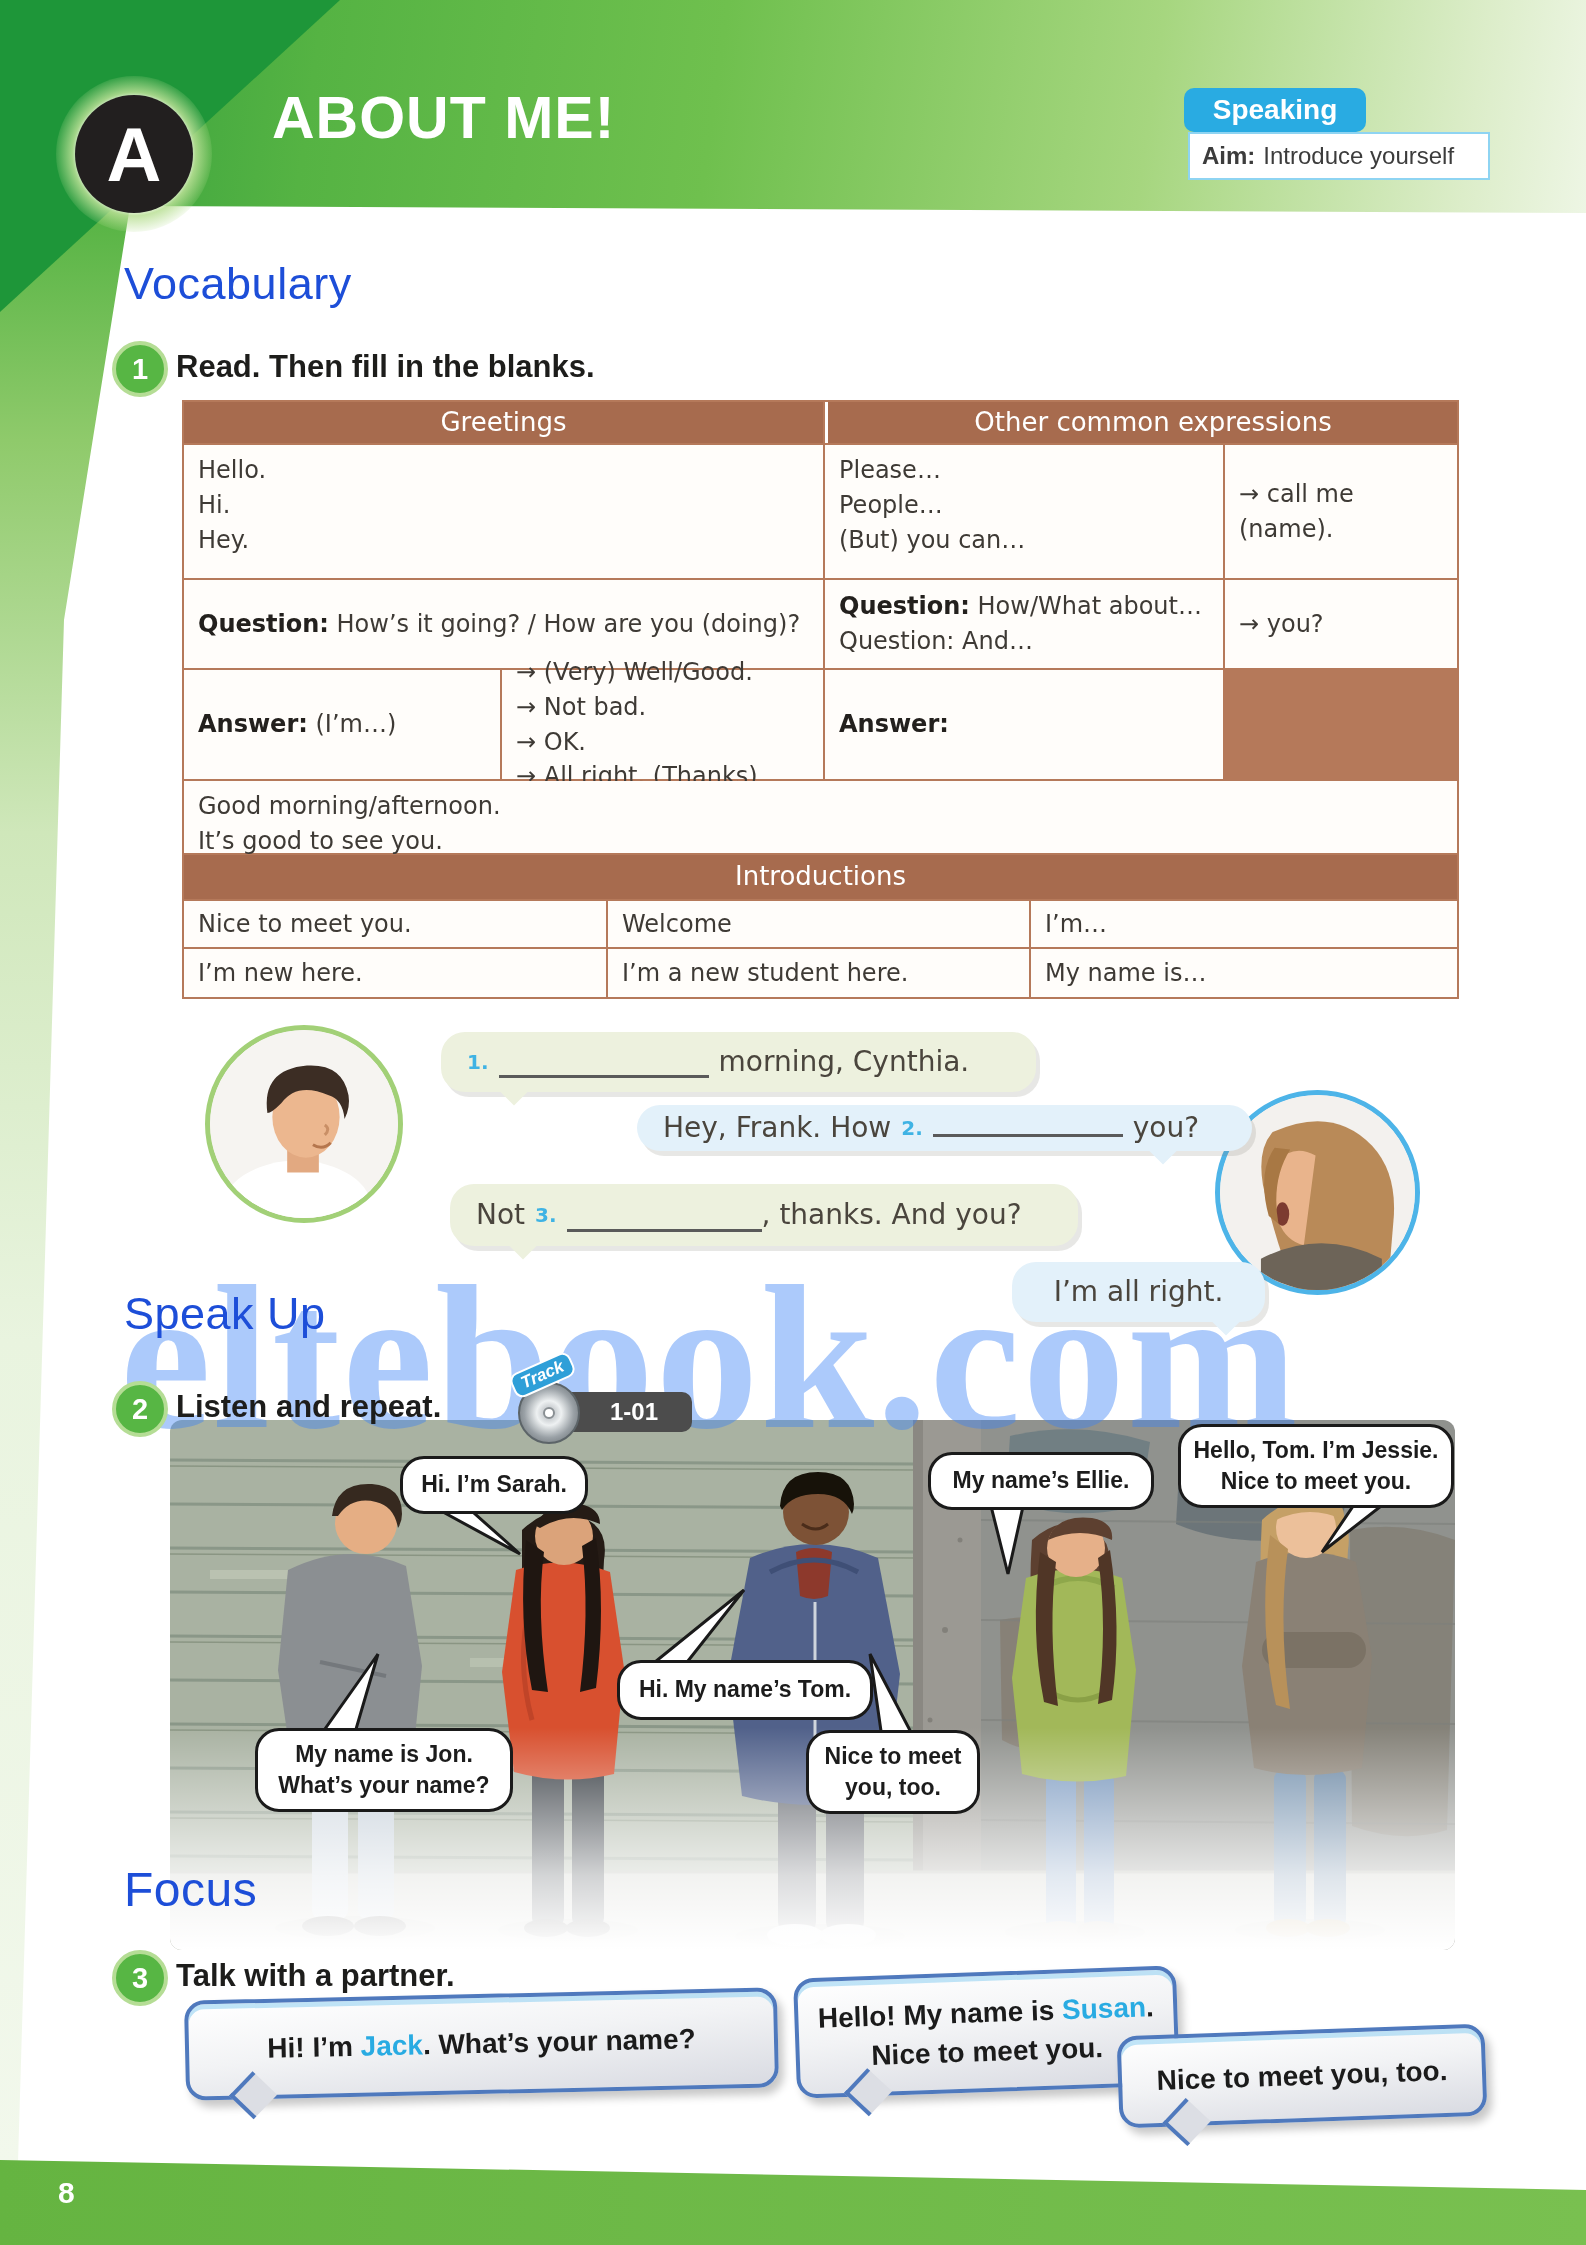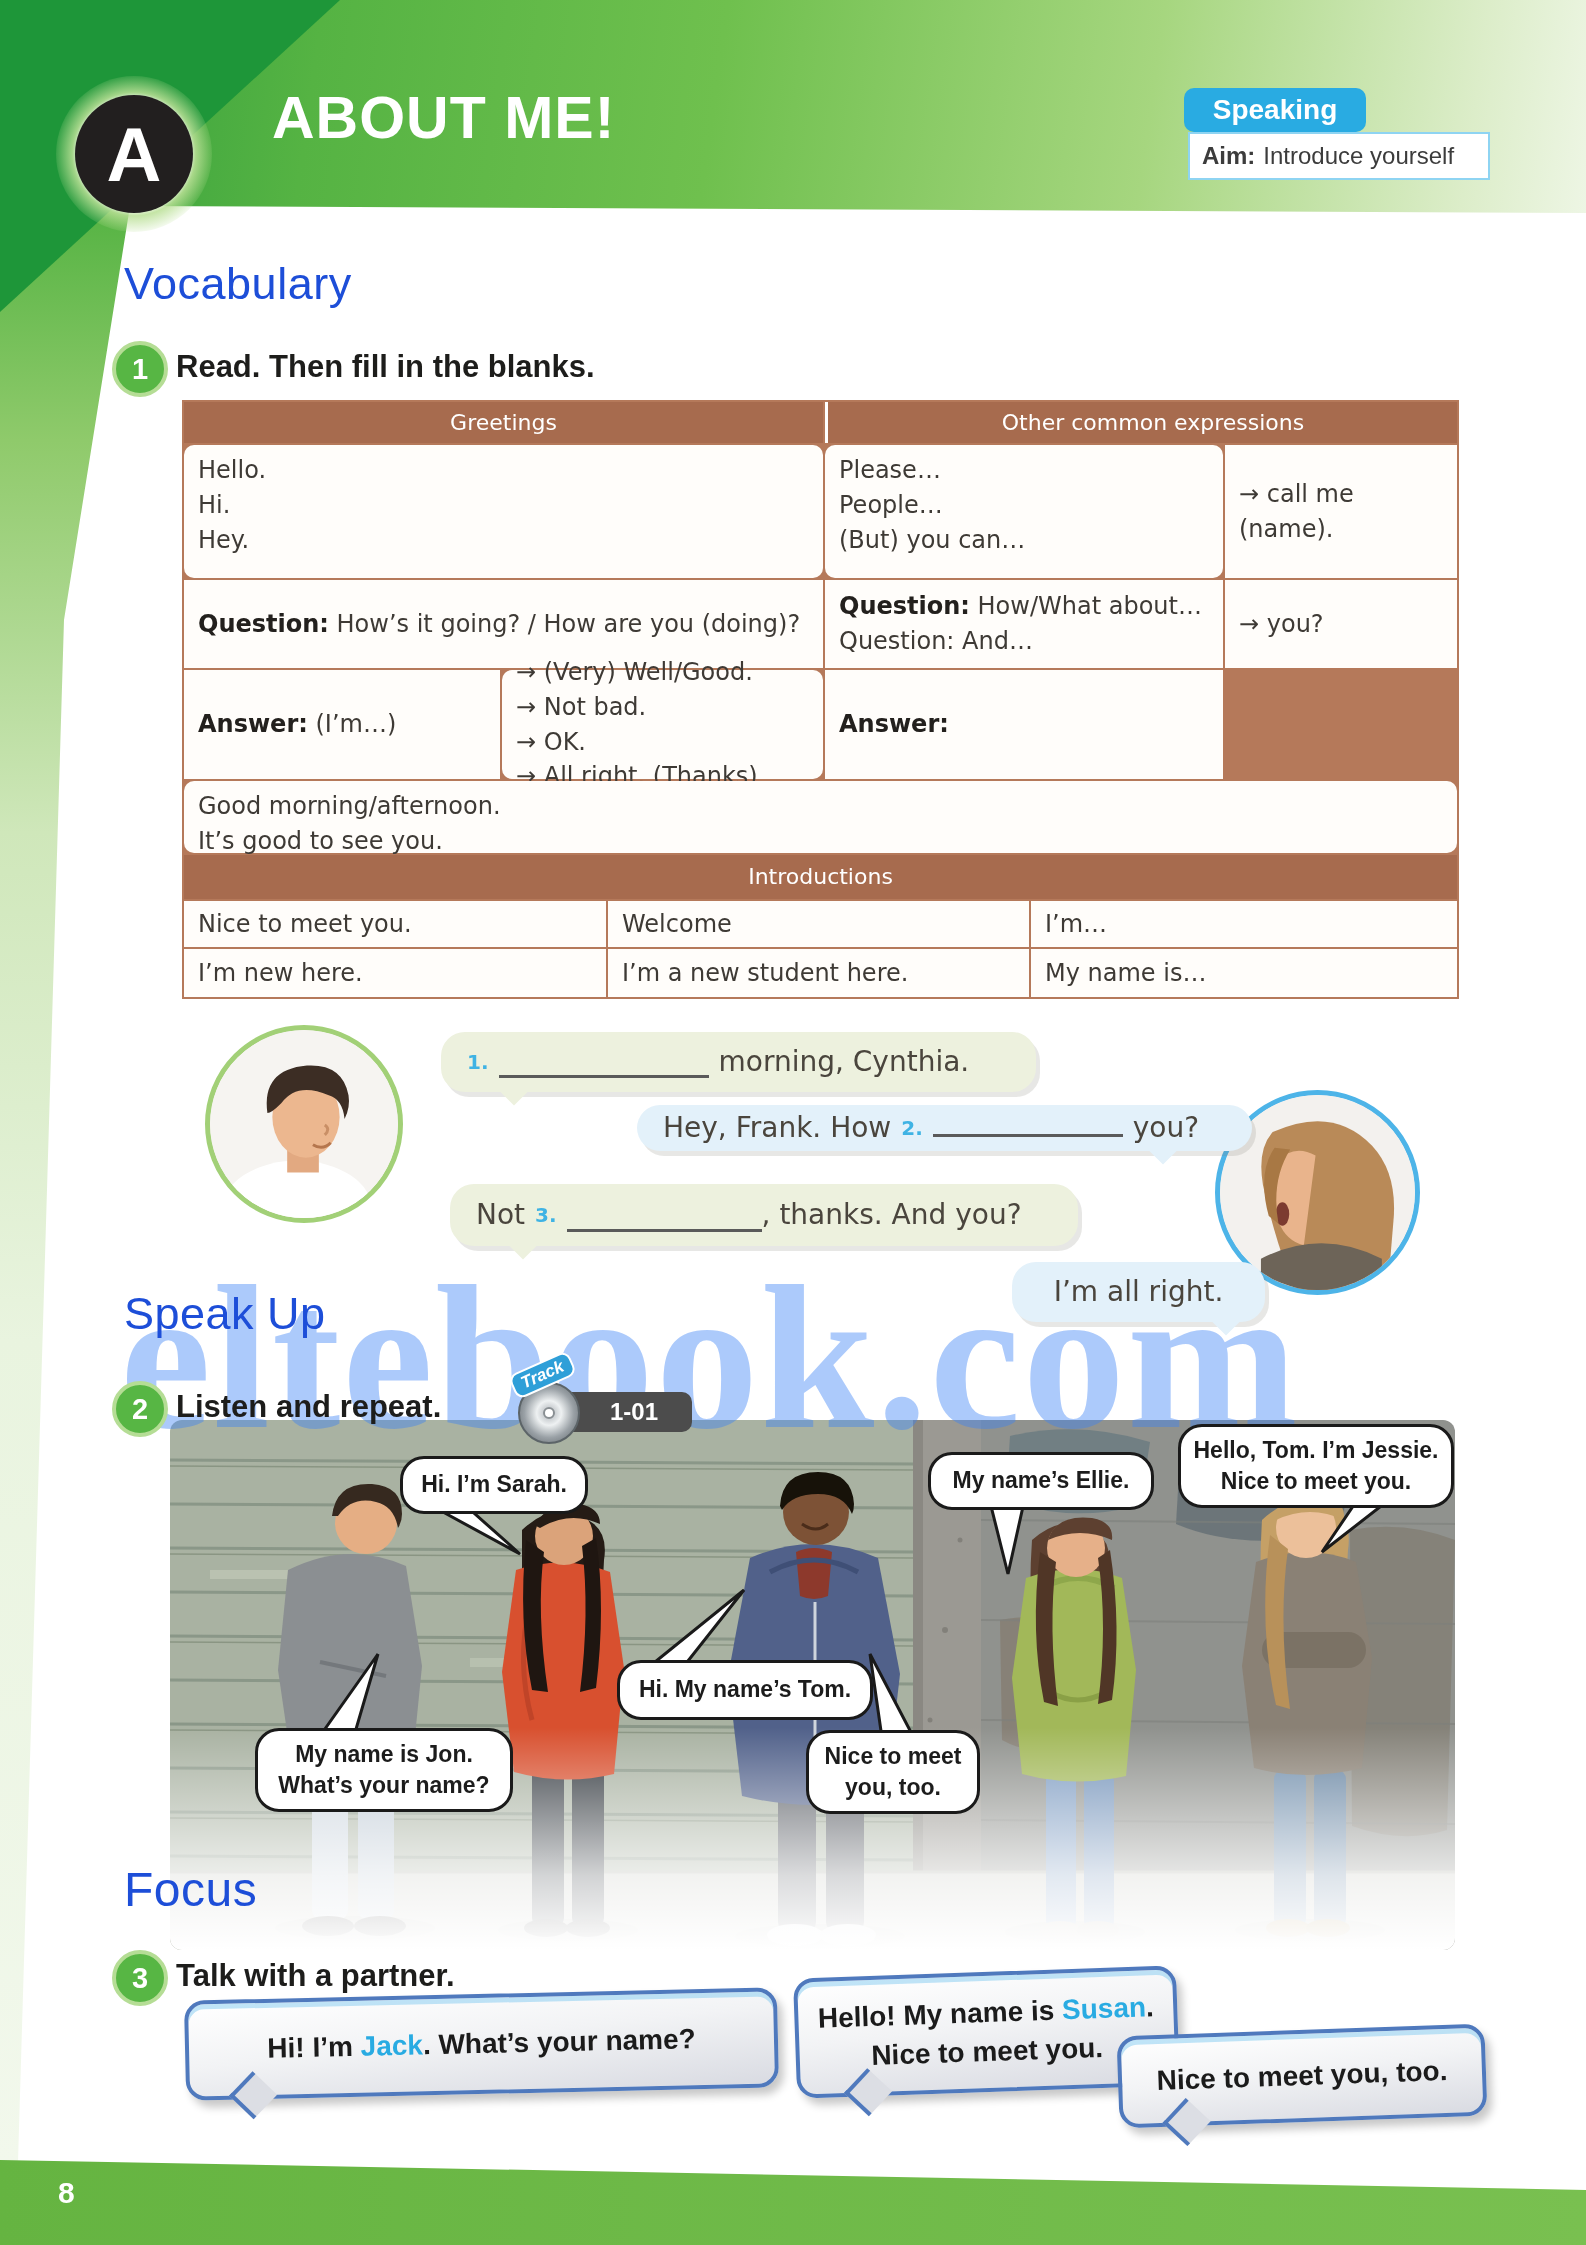--- a/index.html
+++ b/index.html
@@ -47,24 +47,24 @@
   .instr{position:absolute;z-index:7;color:#1d1d1b;font-weight:bold;font-size:31px;
     font-family:"Liberation Sans",sans-serif;}
 
   
   .vtable{position:absolute;left:182px;top:400px;z-index:5;display:grid;
     grid-template-columns:316px 104px 215px 204px 192px 232px;
     grid-template-rows:41px 133px 88px 109px 72px 44px 46px 48px;
     gap:2px;background:#b5795a;border:2px solid #b5795a;}
   .vc{background:#fffdfa;font-size:24px;color:#3e3a35;padding:8px 14px;line-height:1.45;}
   .vc b{color:#23201d;}
-  .vh{background:#a76b4e;color:#fff;font-size:22px;display:flex;align-items:center;justify-content:center;
+  .vh{background:#a76b4e;color:#fff;font-size:26px;display:flex;align-items:center;justify-content:center;
     padding:0;font-weight:500;}
   .wline{border-left:3px solid #fff;}
-  .ml{white-space:pre-line;border-radius:10px;}
+  .ml{white-space:pre-line;}
   .vmid{display:flex;align-items:center;}
   .c13{grid-column:1/4;} .c46{grid-column:4/6;} .c67{grid-column:6/7;}
   .c12{grid-column:1/2;} .c24{grid-column:2/4;} .c17{grid-column:1/7;}
   .c13b{grid-column:1/3;} .c35{grid-column:3/5;} .c57{grid-column:5/7;}
 
   
   .pcircle{position:absolute;z-index:5;border-radius:50%;overflow:hidden;background:#f5f3f0;}
   .pcircle svg{display:block;width:100%;height:100%;}
   .man{left:205px;top:1025px;width:188px;height:188px;border:5px solid #a2d077;}
   .woman{left:1215px;top:1090px;width:195px;height:195px;border:5px solid #4db4e8;}

